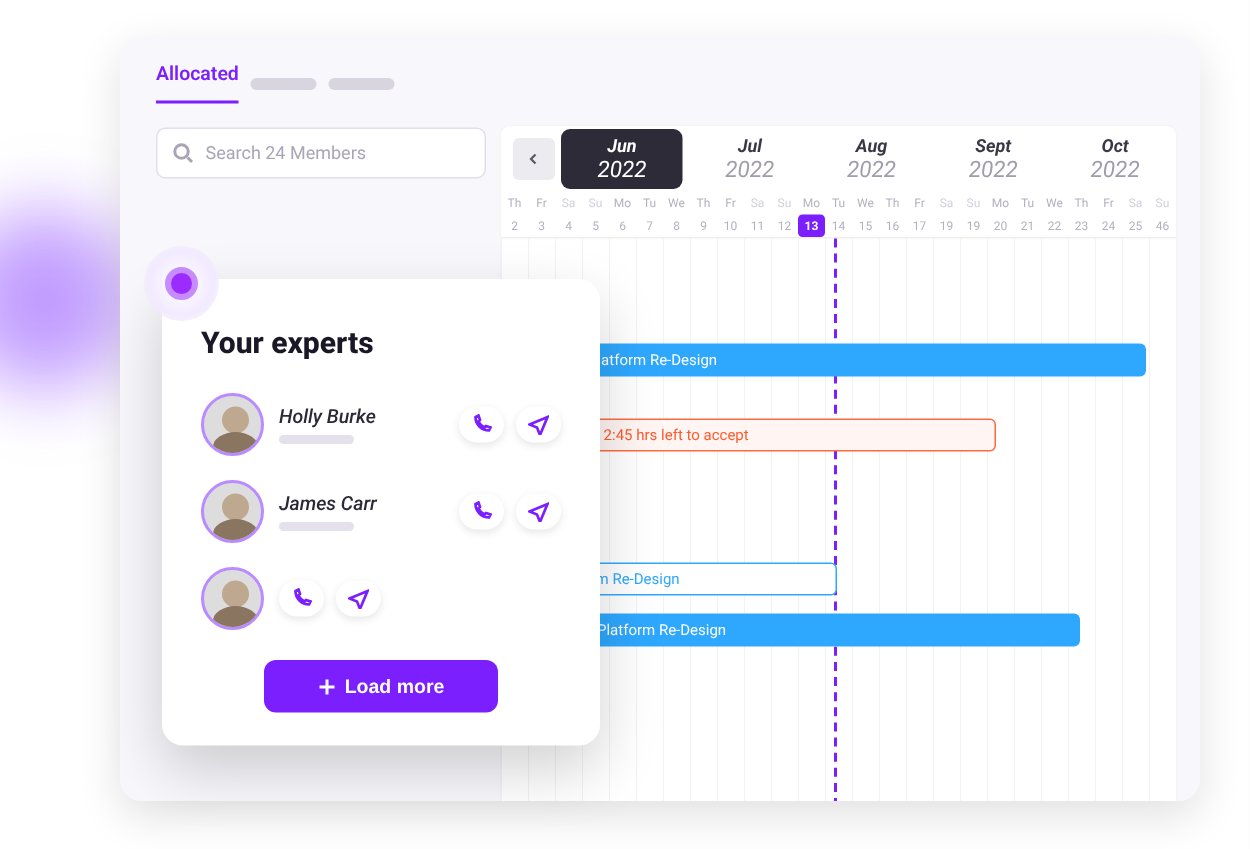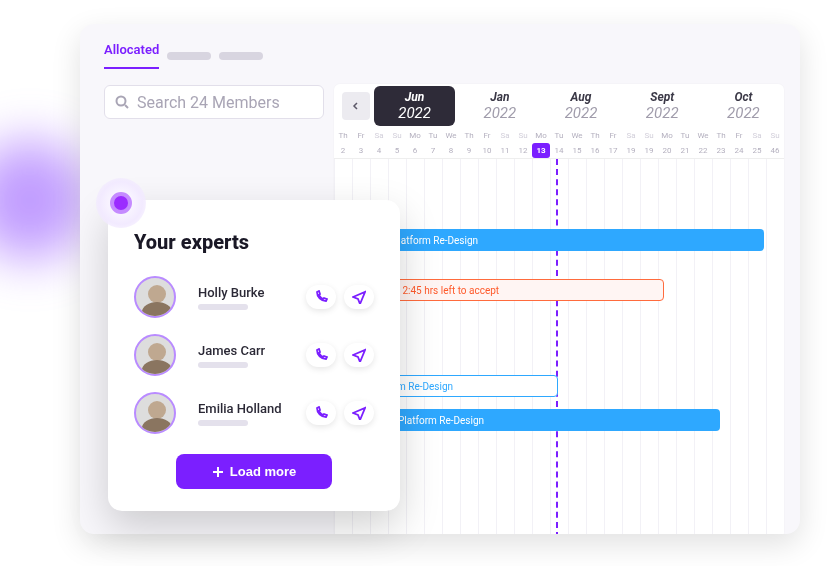--- a/index.html
+++ b/index.html
@@ -57,21 +57,21 @@
   width: 220px;
   height: 34px;
   background: #fff;
   border: 1px solid #e2dfea;
   border-radius: 6px;
   display: flex;
   align-items: center;
   padding: 0 10px;
   gap: 8px;
   color: #a9a5b5;
-  font-size: 16px;
+  font-size: 12px;
 }
 .search svg { width: 14px; height: 14px; fill: none; stroke: #a9a5b5; stroke-width: 2; }
 .calendar {
   position: absolute;
   right: 16px;
   top: 60px;
   width: 450px;
   background: #fff;
   border-radius: 6px;
   box-shadow: 0 0 0 1px rgba(0,0,0,0.01);
@@ -185,21 +185,21 @@
   height: 3px;
   border-left: 1px solid #ff5a2b;
   border-bottom: 1px solid #ff5a2b;
   top: 1px;
   left: 3px;
 }
 
 .popup {
   position: absolute;
   left: 108px;
-  top: 200px;
+  top: 186px;
   width: 292px;
   background: #fff;
   border-radius: 14px;
   box-shadow: 0 16px 40px rgba(0,0,0,0.18);
   padding: 30px 26px 22px;
   z-index: 5;
 }
 .pulse {
   position: absolute;
   left: -12px;
@@ -221,22 +221,23 @@
 }
 .popup h2 {
   font-size: 20px;
   font-weight: 800;
   color: #1a1826;
   margin-bottom: 14px;
 }
 .expert {
   display: flex;
   align-items: center;
-  gap: 22px;
+  gap: 10px;
   padding: 8px 0;
+  font-style: italic;
 }
 .avatar {
   width: 42px;
   height: 42px;
   border-radius: 50%;
   border: 2px solid #b98bff;
   flex-shrink: 0;
   background: #ddd;
   position: relative;
   overflow: hidden;
@@ -324,21 +325,21 @@
       <div class="chev-btn">
         <svg width="10" height="10" viewBox="0 0 10 10">
             <path d="M6 2 L3 5 L6 8" fill="none" stroke="#5c5868" stroke-width="1.5"></path>
           </svg>
       </div>
       <div class="month active">
           <div class="name">Jun</div>
           <div class="year">2022</div>
         </div>
       <div class="month">
-          <div class="name">Jan</div>
+          <div class="name">Jul</div>
           <div class="year">2022</div>
         </div>
       <div class="month">
           <div class="name">Aug</div>
           <div class="year">2022</div>
         </div>
       <div class="month">
           <div class="name">Sept</div>
           <div class="year">2022</div>
         </div>
@@ -455,24 +456,20 @@
           </div>
       <div class="pill">
             <svg viewBox="0 0 14 14">
               <path d="M1 7l12-5-5 12-2-5z"></path>
             </svg>
           </div>
     </div>
       </div>
       <div class="expert">
     <div class="avatar"></div>
-    <div class="exinfo">
-      <div class="name">Emilia Holland</div>
-      <div class="sub"></div>
-    </div>
     <div class="actions">
       <div class="pill">
             <svg viewBox="0 0 14 14">
               <path d="M3 2c0 5 4 9 9 9l1-2-3-1-1 1c-2-1-3-2-4-4l1-1-1-3z"></path>
             </svg>
           </div>
       <div class="pill">
             <svg viewBox="0 0 14 14">
               <path d="M1 7l12-5-5 12-2-5z"></path>
             </svg>

